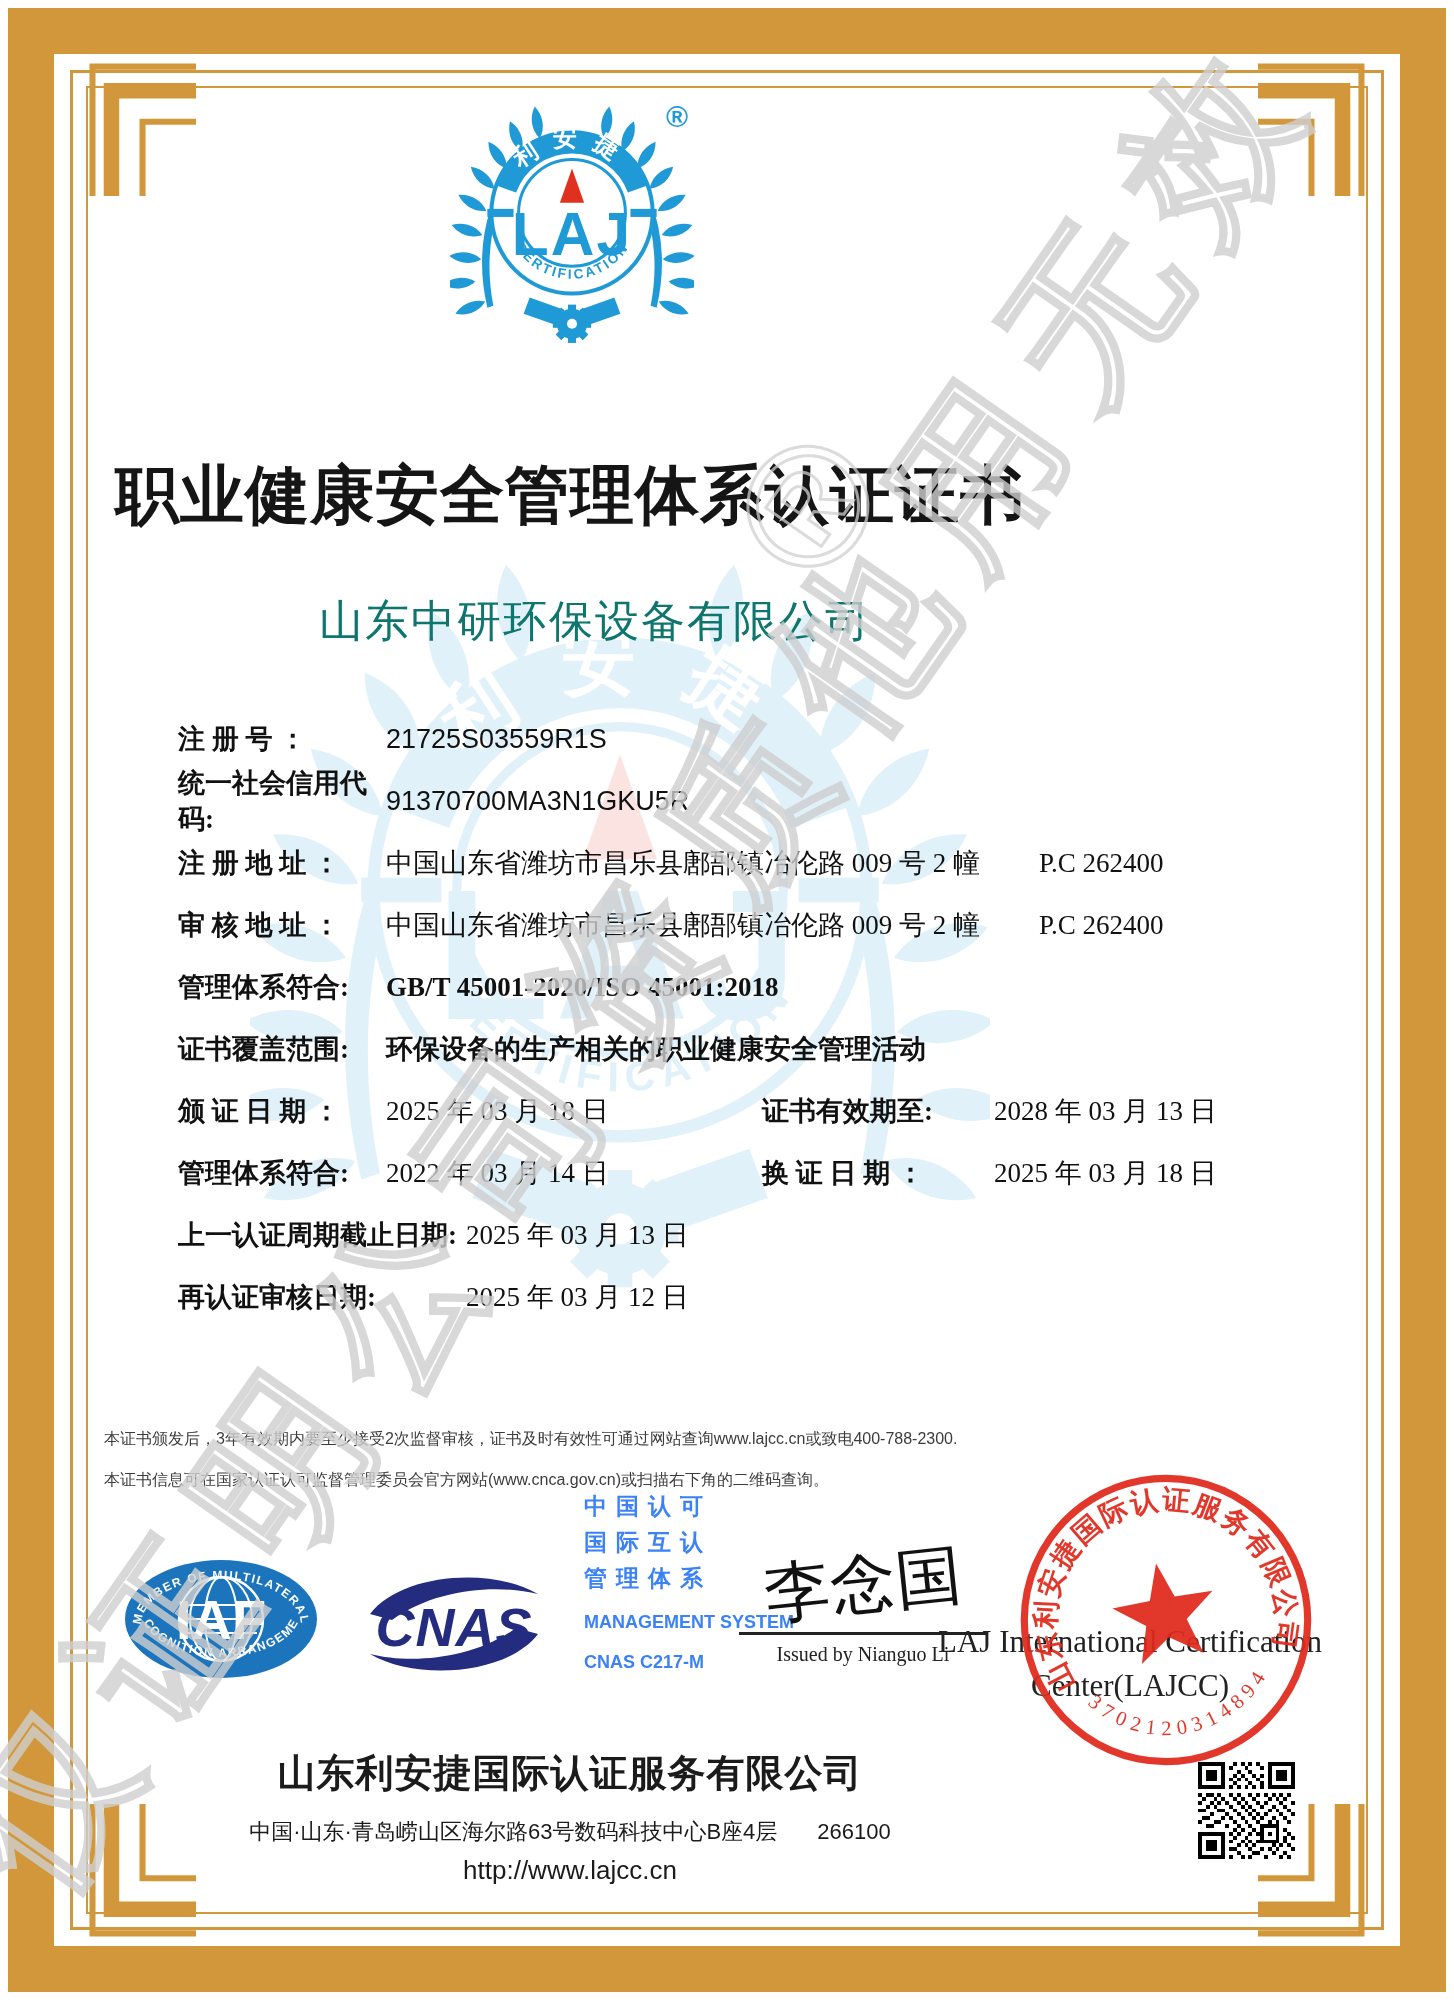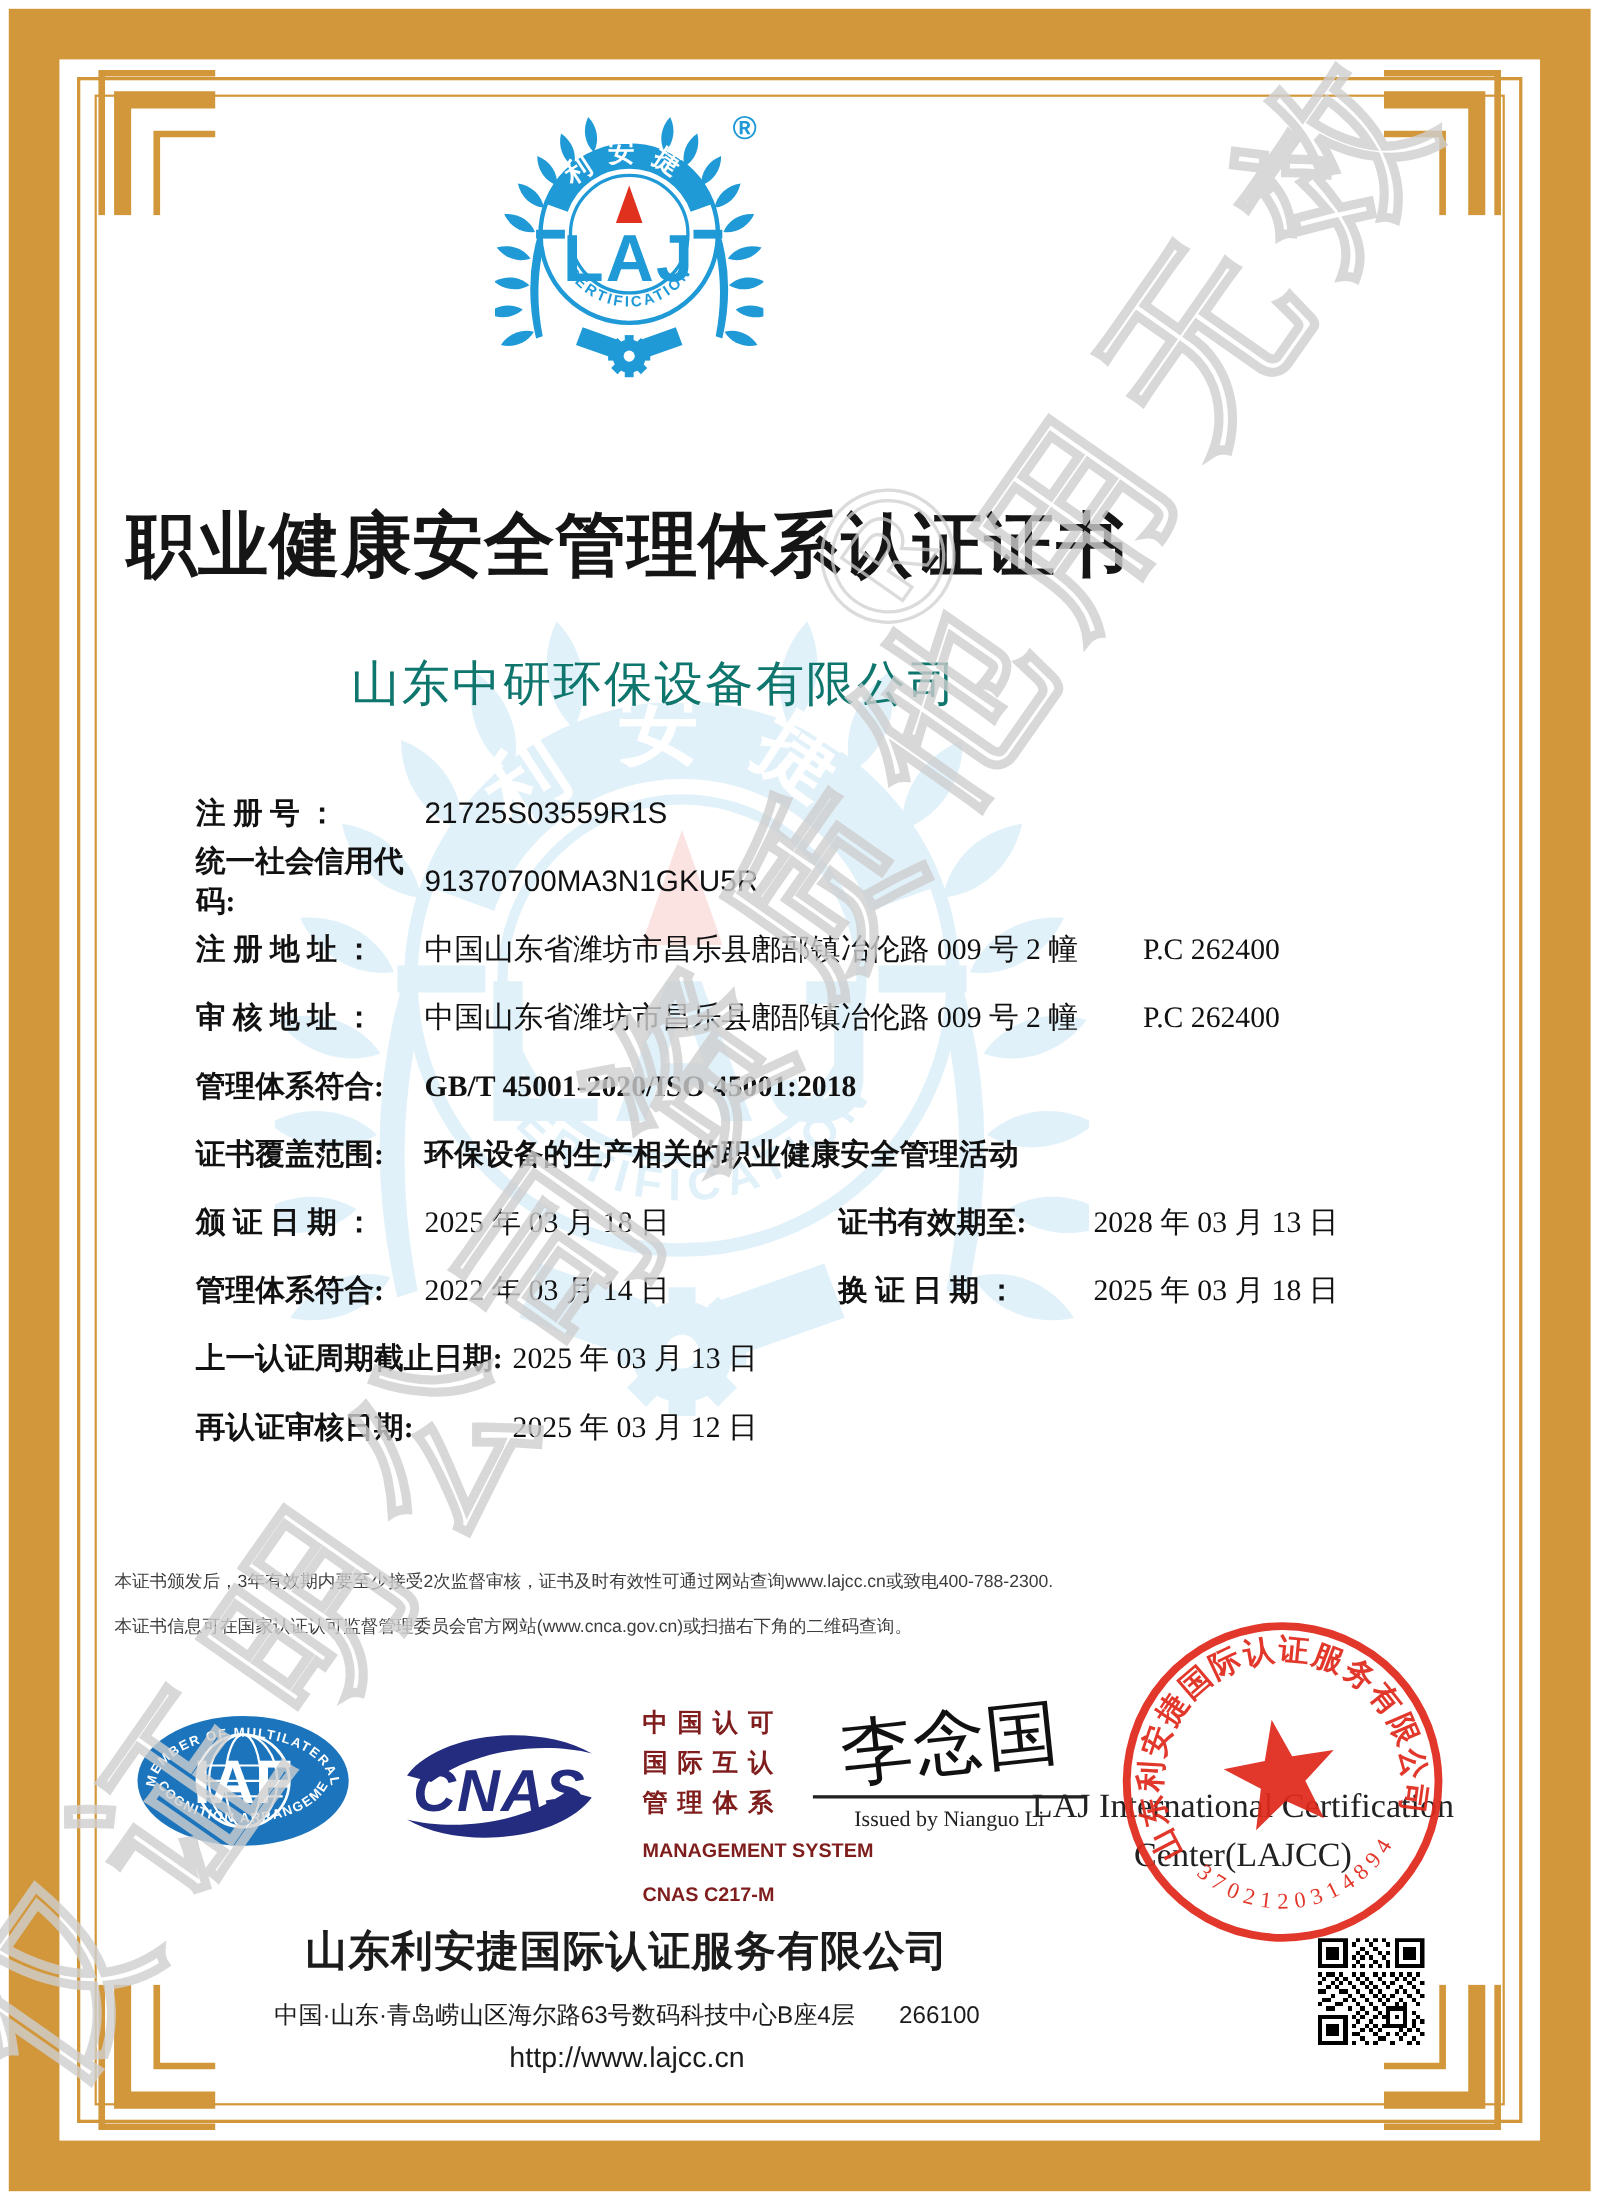--- a/index.html
+++ b/index.html
@@ -38,21 +38,21 @@
   .val.b{font-weight:bold;}
   .val.w{width:350px;flex-shrink:0;}
   .lab2{width:232px;font-weight:bold;flex-shrink:0;margin-left:26px;}
   .postal{margin-left:59px;}
   
   .notice{position:absolute;left:104px;top:1418px;width:1050px;font-size:16px;line-height:41px;color:#3c3c3c;
           z-index:2;font-family:"Liberation Sans",sans-serif;}
   
   .iaf{position:absolute;left:118px;top:1553px;width:206px;height:134px;z-index:2;}
   .cnas{position:absolute;left:348px;top:1562px;width:212px;height:126px;z-index:2;}
-  .accred{position:absolute;left:584px;top:1548px;z-index:2;color:#7f1d1d;}
+  .accred{position:absolute;left:584px;top:1488px;z-index:2;color:#3b82f6;}
   .accred .cn{font-size:23px;font-weight:bold;letter-spacing:9px;line-height:36px;}
   .accred .en{font-size:18px;font-weight:bold;line-height:28px;margin-top:12px;}
   .signature{position:absolute;left:718px;top:1540px;width:290px;text-align:center;z-index:2;}
   .sig-name{font-size:66px;font-family:"DejaVu Serif",serif;transform:rotate(-6deg);display:inline-block;color:#111;}
   .sig-line{width:248px;border-bottom:3px solid #222;margin:2px auto 8px auto;}
   .sig-cap{font-size:20px;font-family:Liberation Serif, serif;color:#222;}
   
   .stamp-cap{position:absolute;left:900px;top:1620px;width:460px;text-align:center;z-index:2;
              font-family:"Liberation Serif",serif;font-size:31px;color:#222;line-height:44px;}
   .stamp{position:absolute;left:1012px;top:1466px;width:308px;height:308px;transform:rotate(-10deg);

